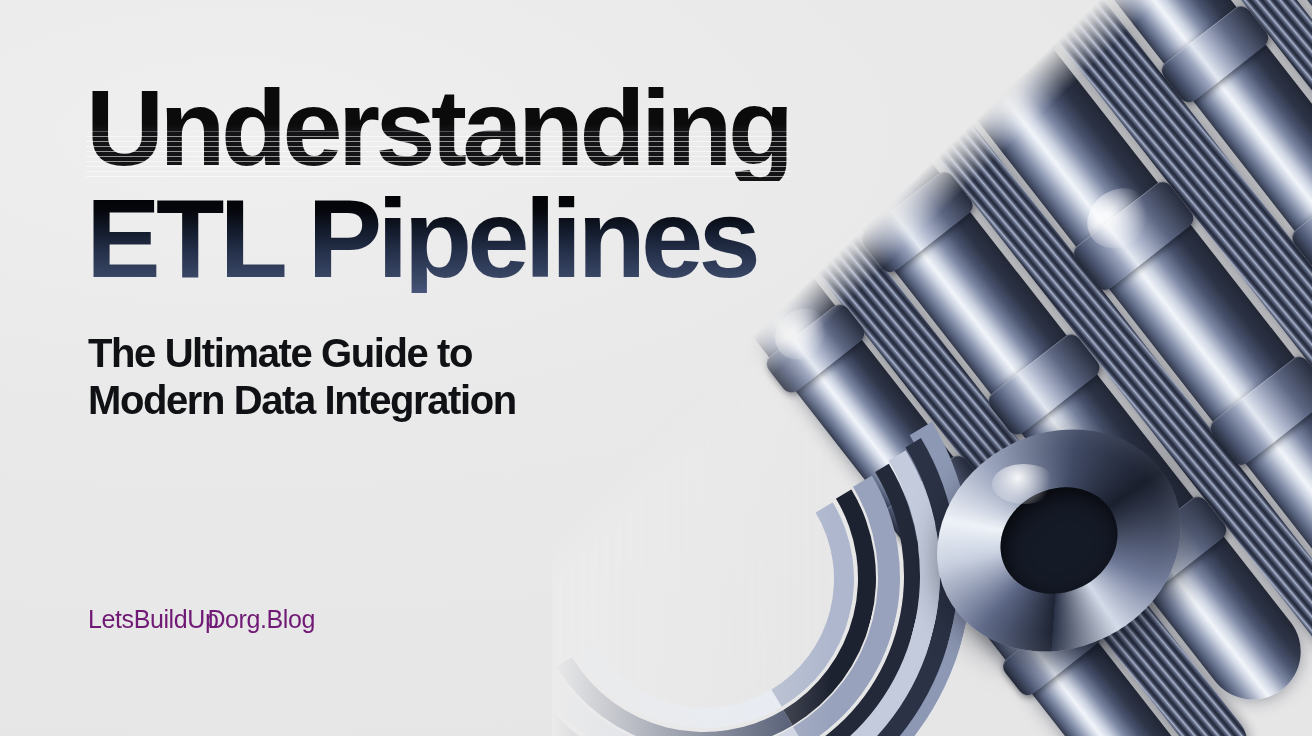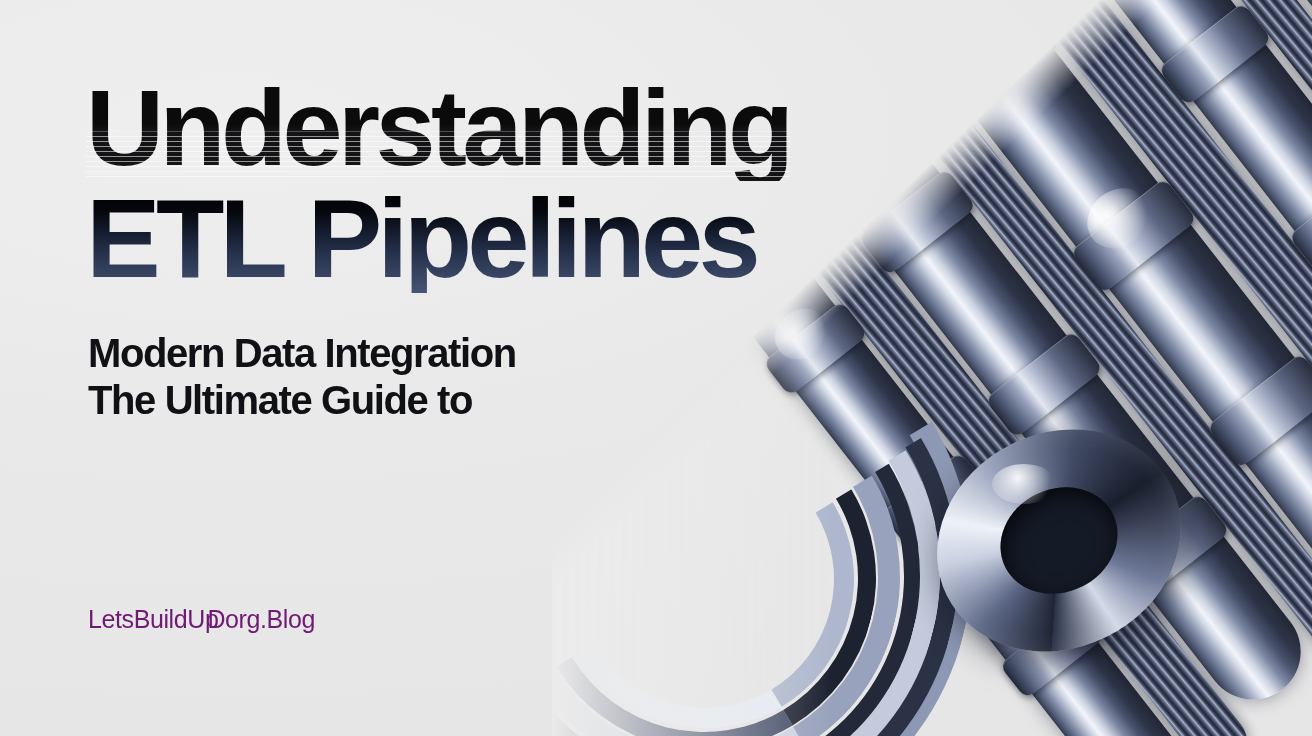--- a/index.html
+++ b/index.html
@@ -336,22 +336,22 @@
 
     <div class="headline">
       <span class="hl-1-wrap">
         <span class="hl-line hl-1">Understanding</span>
         <span class="hl-1-stripes"></span>
       </span>
       <span class="hl-line hl-2">ETL Pipelines</span>
     </div>
 
     <div class="subtitle">
+      <span class="sub-line">The Ultimate Guide to</span>
       <span class="sub-line">Modern Data Integration</span>
-      <span class="sub-line">The Ultimate Guide to</span>
     </div>
 
     <div class="footer-brand">
       <span class="brand-a">LetsBuildUp</span><span class="brand-b">Dorg.Blog</span>
     </div>
 
   </div>
 </div>
 
 </body></html>

